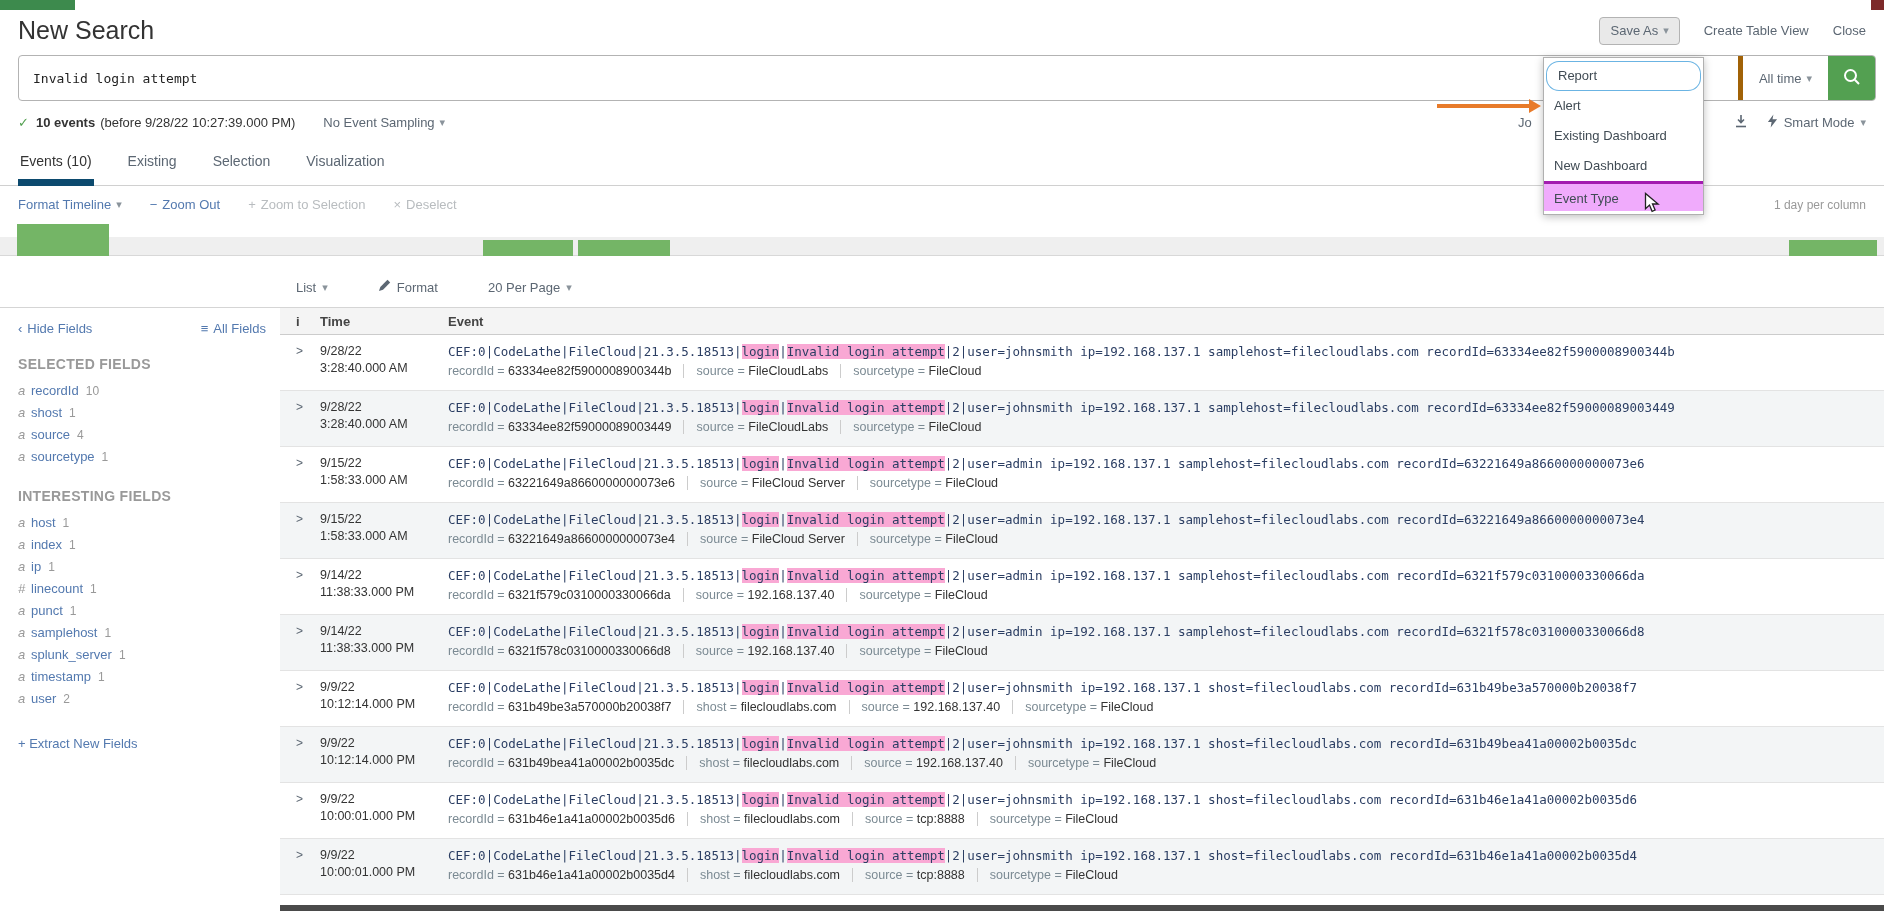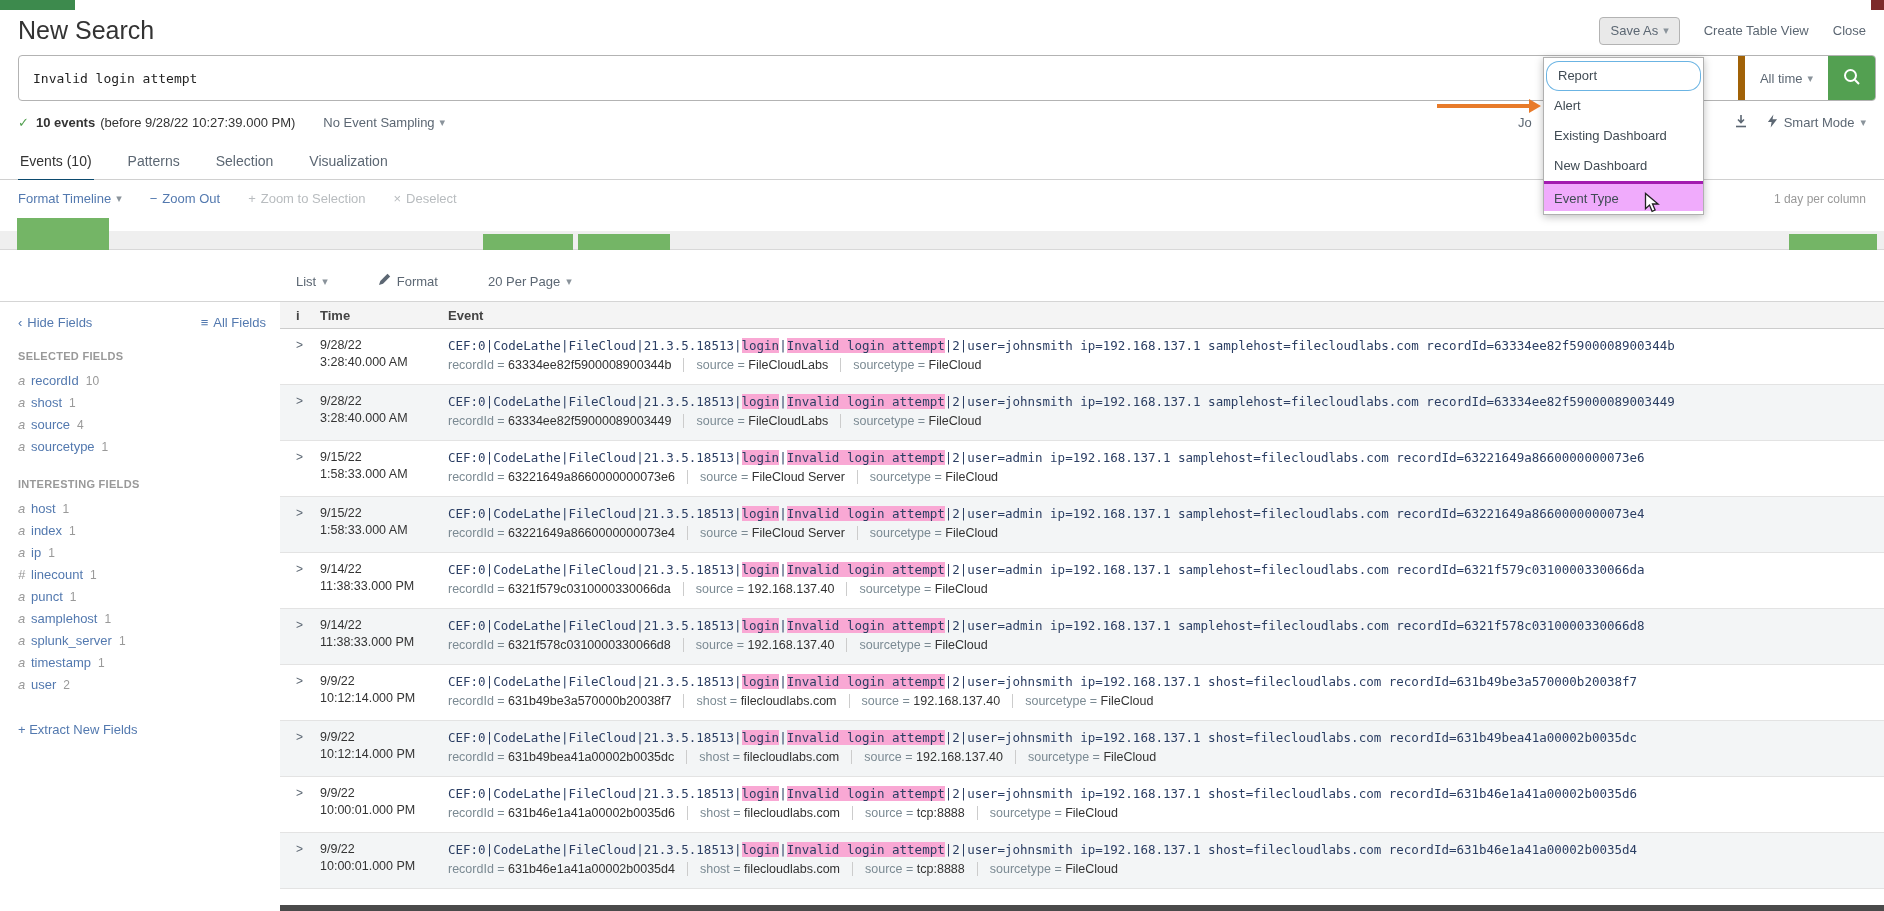--- a/index.html
+++ b/index.html
@@ -19,37 +19,37 @@
   .app-header { display:flex; align-items:center; justify-content:space-between; padding:6px 18px 10px 18px; }
   .page-title { font-size:25px; font-weight:400; color:#333; margin:0; }
   .header-actions { display:flex; align-items:center; gap:24px; color:#5c6773; }
   .btn-saveas { background:#e9e9e9; border:1px solid #b3b3b3; border-radius:4px; padding:5px 10px 6px 10px; color:#5c6773; display:flex; gap:5px; align-items:center; cursor:pointer; }
   .link-plain { color:#5c6773; cursor:pointer; }
   .caret { font-size:11px; color:#8a939b; }
 
   
   .search-bar { margin:0 8px 0 18px; height:46px; border:1px solid #b3b3b3; border-radius:4px; display:flex; align-items:stretch; background:#fff; }
   .search-query { flex:1; display:flex; align-items:center; padding:0 14px; font-family:"DejaVu Sans Mono","Liberation Mono",monospace; font-size:13px; color:#222; }
-  .search-timerange { width:90px; border-left:7px solid #a16207; display:flex; align-items:center; justify-content:center; gap:5px; color:#5c6773; cursor:pointer; }
+  .search-timerange { width:90px; border-left:5px solid #a16207; display:flex; align-items:center; justify-content:center; gap:5px; color:#5c6773; cursor:pointer; }
   .search-btn { width:47px; background:#53a051; display:flex; align-items:center; justify-content:center; border-radius:0 3px 3px 0; cursor:pointer; }
 
   
   .status-row { margin:9px 18px 0 18px; display:flex; align-items:center; height:24px; }
   .check { color:#53a051; font-weight:bold; margin-right:7px; }
   .evt-count { font-weight:700; color:#333; }
   .evt-before { margin-left:5px; color:#333; }
   .sampling { margin-left:28px; color:#5c6773; display:flex; gap:5px; align-items:center; cursor:pointer; }
   .status-right { margin-left:auto; display:flex; align-items:center; gap:18px; color:#5c6773; }
   .status-spacer { width:165px; }
   .smart-mode { display:flex; align-items:center; gap:6px; cursor:pointer; }
 
   
   .tabs { margin-top:10px; padding:0 18px; border-bottom:1px solid #d0d0d0; display:flex; gap:32px; }
   .tab { padding:9px 2px 10px 2px; font-size:14px; color:#5c6773; cursor:pointer; }
-  .tab.active { color:#333; border-bottom:1px solid #0c4a6e; margin-bottom:-1px; }
+  .tab.active { color:#333; border-bottom:7px solid #0c4a6e; margin-bottom:-1px; }
 
   
   .tl-controls { padding:11px 18px 6px 18px; display:flex; align-items:flex-end; gap:28px; }
   .tl-link { color:#5379af; cursor:pointer; display:flex; gap:5px; align-items:center; }
   .tl-link.disabled { color:#b8bcbf; cursor:default; }
   .tl-scale { margin-left:auto; color:#999; font-size:12px; }
 
   
   .tl-chart { position:relative; height:46px; }
   .tl-band { position:absolute; left:0; right:0; bottom:8px; height:19px; background:#efefef; border-bottom:1px solid #d8d8d8; }
@@ -59,21 +59,21 @@
   .results-controls { padding:15px 18px 12px 296px; display:flex; gap:50px; color:#5c6773; border-bottom:1px solid #d5d5d5; align-items:center; }
   .rc-item { display:flex; gap:6px; align-items:center; cursor:pointer; }
 
   
   .main { display:flex; align-items:flex-start; }
 
   
   .fields-panel { width:280px; padding:13px 14px 0 18px; flex:none; }
   .fields-head { display:flex; justify-content:space-between; color:#5379af; }
   .fields-head .fh-link { display:flex; gap:5px; align-items:center; cursor:pointer; }
-  .fsec-label { margin-top:20px; font-size:11px; font-weight:700; color:#999; letter-spacing:.3px; }
+  .fsec-label { margin-top:20px; font-size:14px; font-weight:700; color:#999; letter-spacing:.3px; }
   .field-list { margin-top:8px; }
   .field-item { line-height:21px; cursor:pointer; }
   .ftype { font-style:italic; color:#999; display:inline-block; width:13px; }
   .fname { color:#5379af; }
   .fcount { color:#999; margin-left:7px; font-size:12px;text-align:center; }
   .extract-link { margin-top:26px; color:#5379af; cursor:pointer; }
 
   
   .events-table { flex:1; min-width:0; }
   .et-header { display:flex; background:#f4f4f4; border-bottom:1px solid #ccc; height:27px; align-items:center; font-weight:700; color:#444; }
@@ -170,21 +170,21 @@
           </svg>
       </span>
       <span>Smart Mode</span>
       <span class="caret">▾</span>
     </span>
   </div>
 </div>
 
 <div class="tabs" id="tabs">
     <div class="tab active">Events (10)</div>
-    <div class="tab">Patterns</div>
+    <div class="tab">Existing</div>
     <div class="tab">Selection</div>
     <div class="tab">Visualization</div>
   </div>
 
 <div class="tl-controls">
   <span class="tl-link">
     <span>Format Timeline</span>
     <span class="caret">▾</span>
   </span>
   <span class="tl-link">

